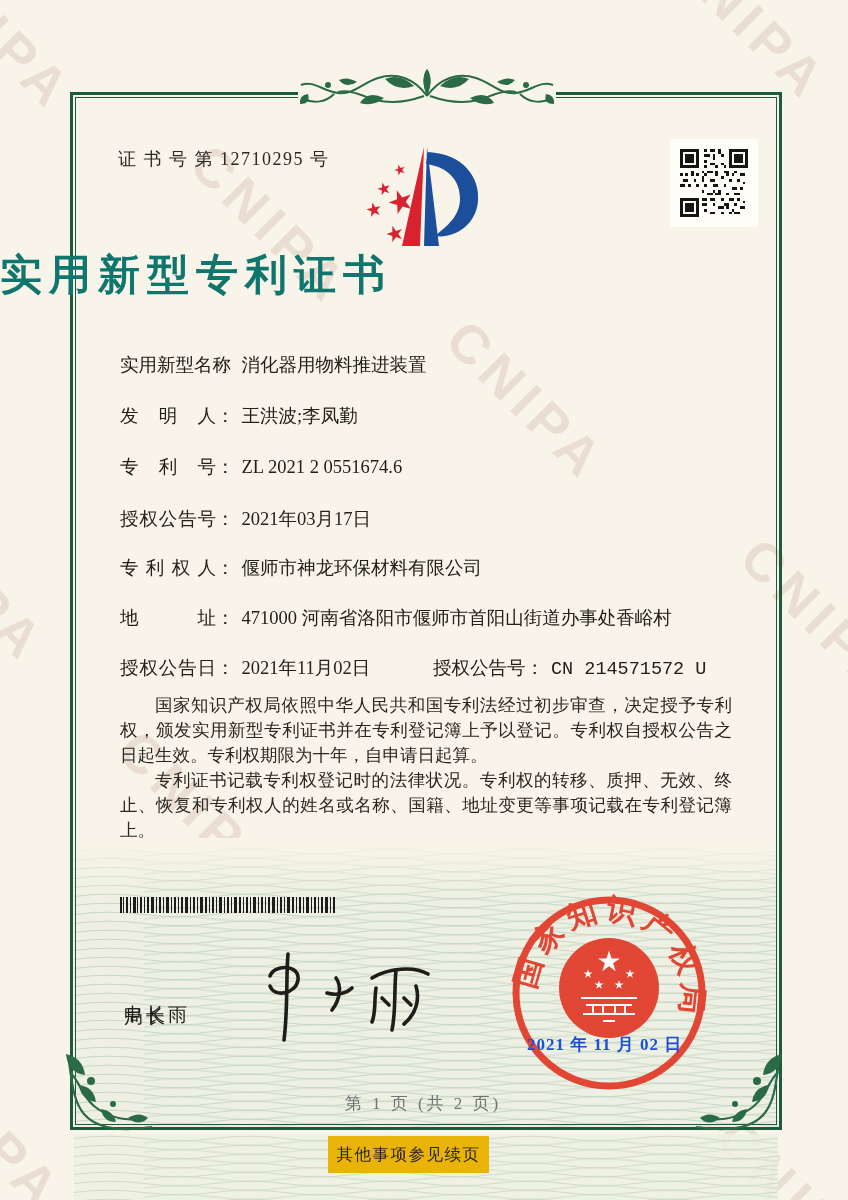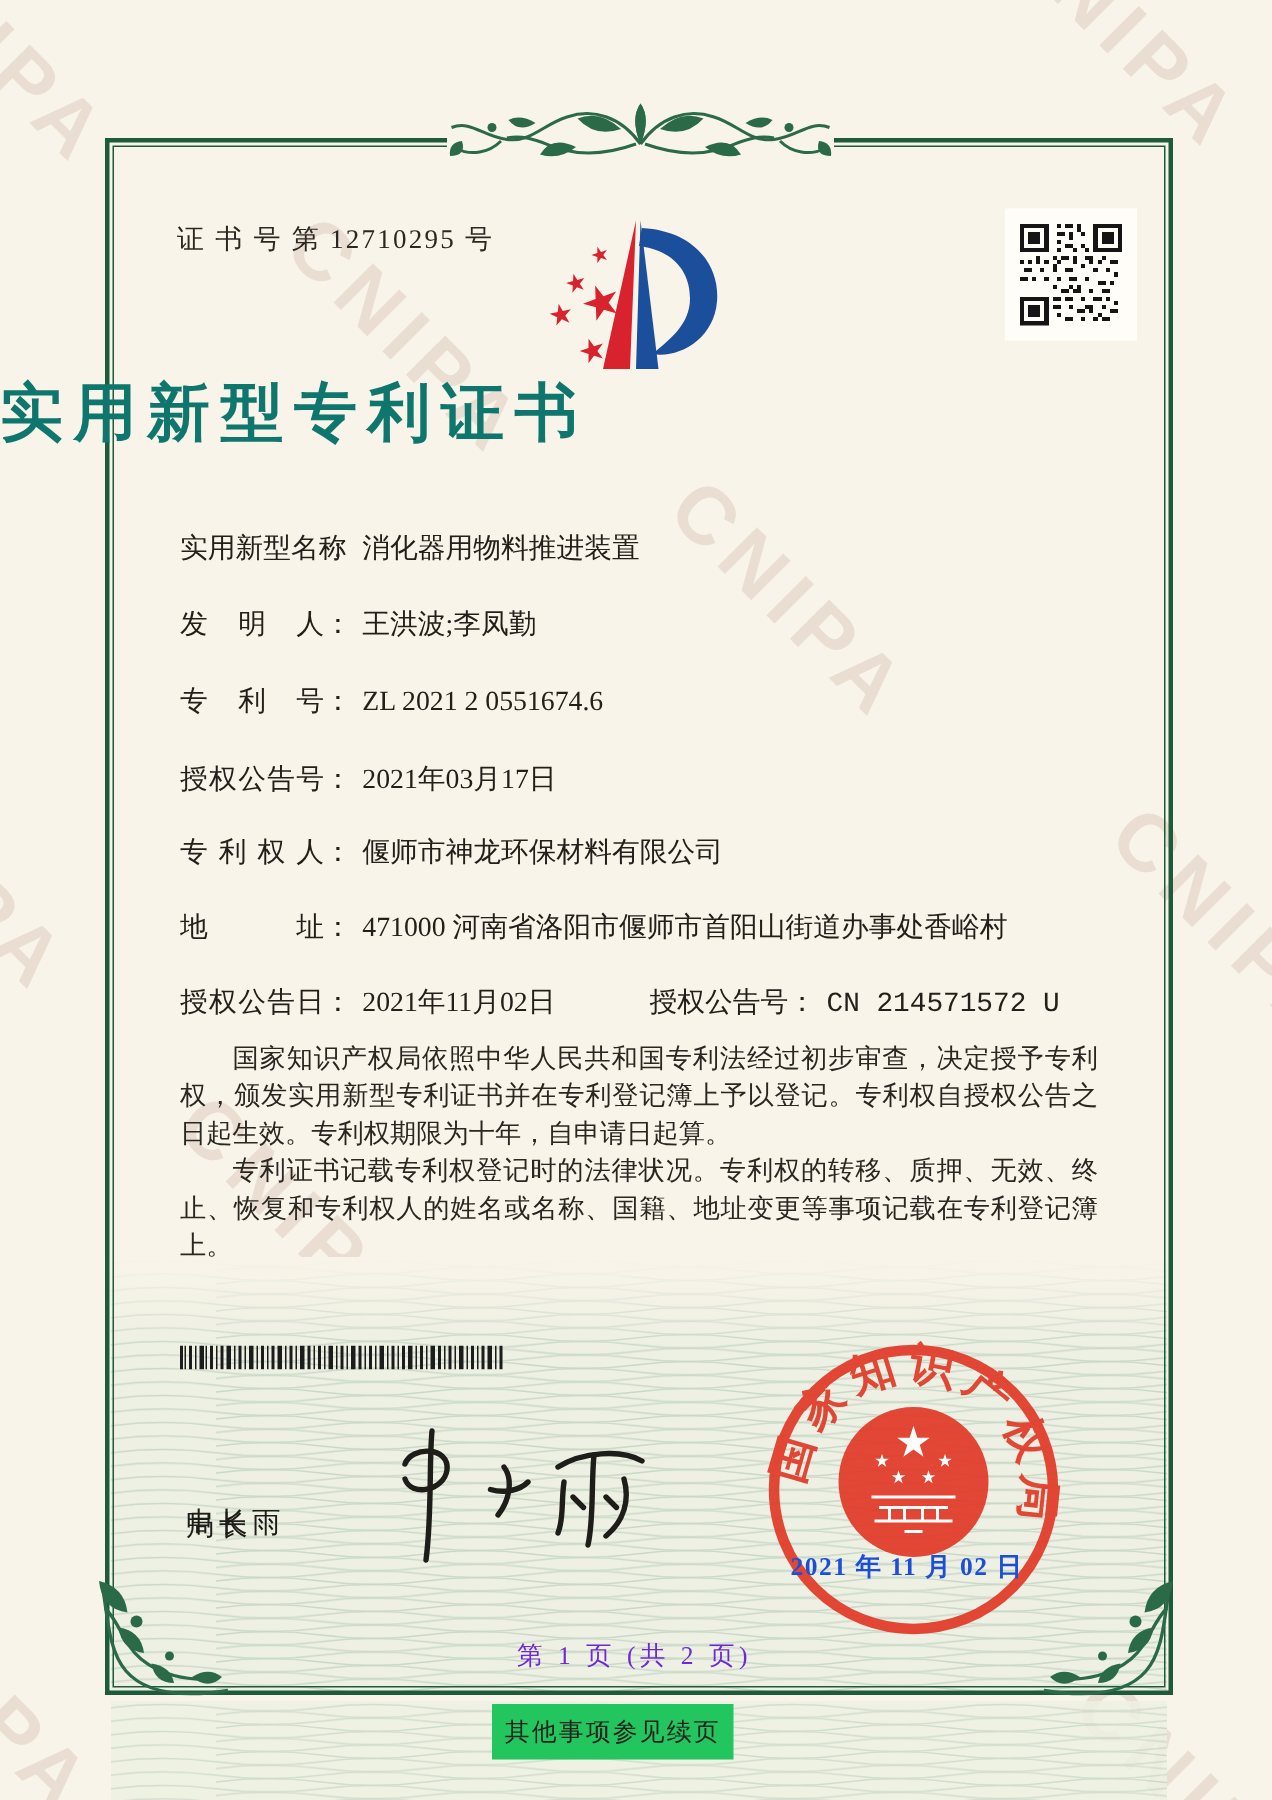--- a/index.html
+++ b/index.html
@@ -50,22 +50,22 @@
   
   .barcode{position:absolute;left:120px;top:897px;width:218px;height:16px;}
   .official{position:absolute;left:124px;font-size:19px;letter-spacing:3px;color:#1e1c19;}
   .official.pos{top:970px;margin-top:34px;}
   .official.name{top:1002px;}
   .signature{position:absolute;left:248px;top:948px;width:205px;height:100px;}
   .seal{position:absolute;left:504px;top:888px;width:210px;height:210px;opacity:.93;}
   .seal-date{position:absolute;left:527px;top:1033px;font-size:17px;font-weight:700;
              letter-spacing:1px;color:#1d4ed8;white-space:nowrap;}
   .page-info{position:absolute;left:70px;width:706px;top:1092px;text-align:center;
-             font-size:17px;letter-spacing:3px;color:#6d28d9;}
-  .cont-box{position:absolute;left:328px;top:1136px;width:161px;height:37px;background:#22c55e;
+             font-size:17px;letter-spacing:3px;color:#737373;}
+  .cont-box{position:absolute;left:328px;top:1136px;width:161px;height:37px;background:#eab308;
             display:flex;align-items:center;justify-content:center;}
   .cont-box span{font-size:16.5px;letter-spacing:1.5px;color:#26231f;}
 </style>
 </head>
 <body>
 
 <div class="page">
 
   <div class="wm wm1">CNIPA</div>
   <div class="wm wm2">CNIPA</div>

